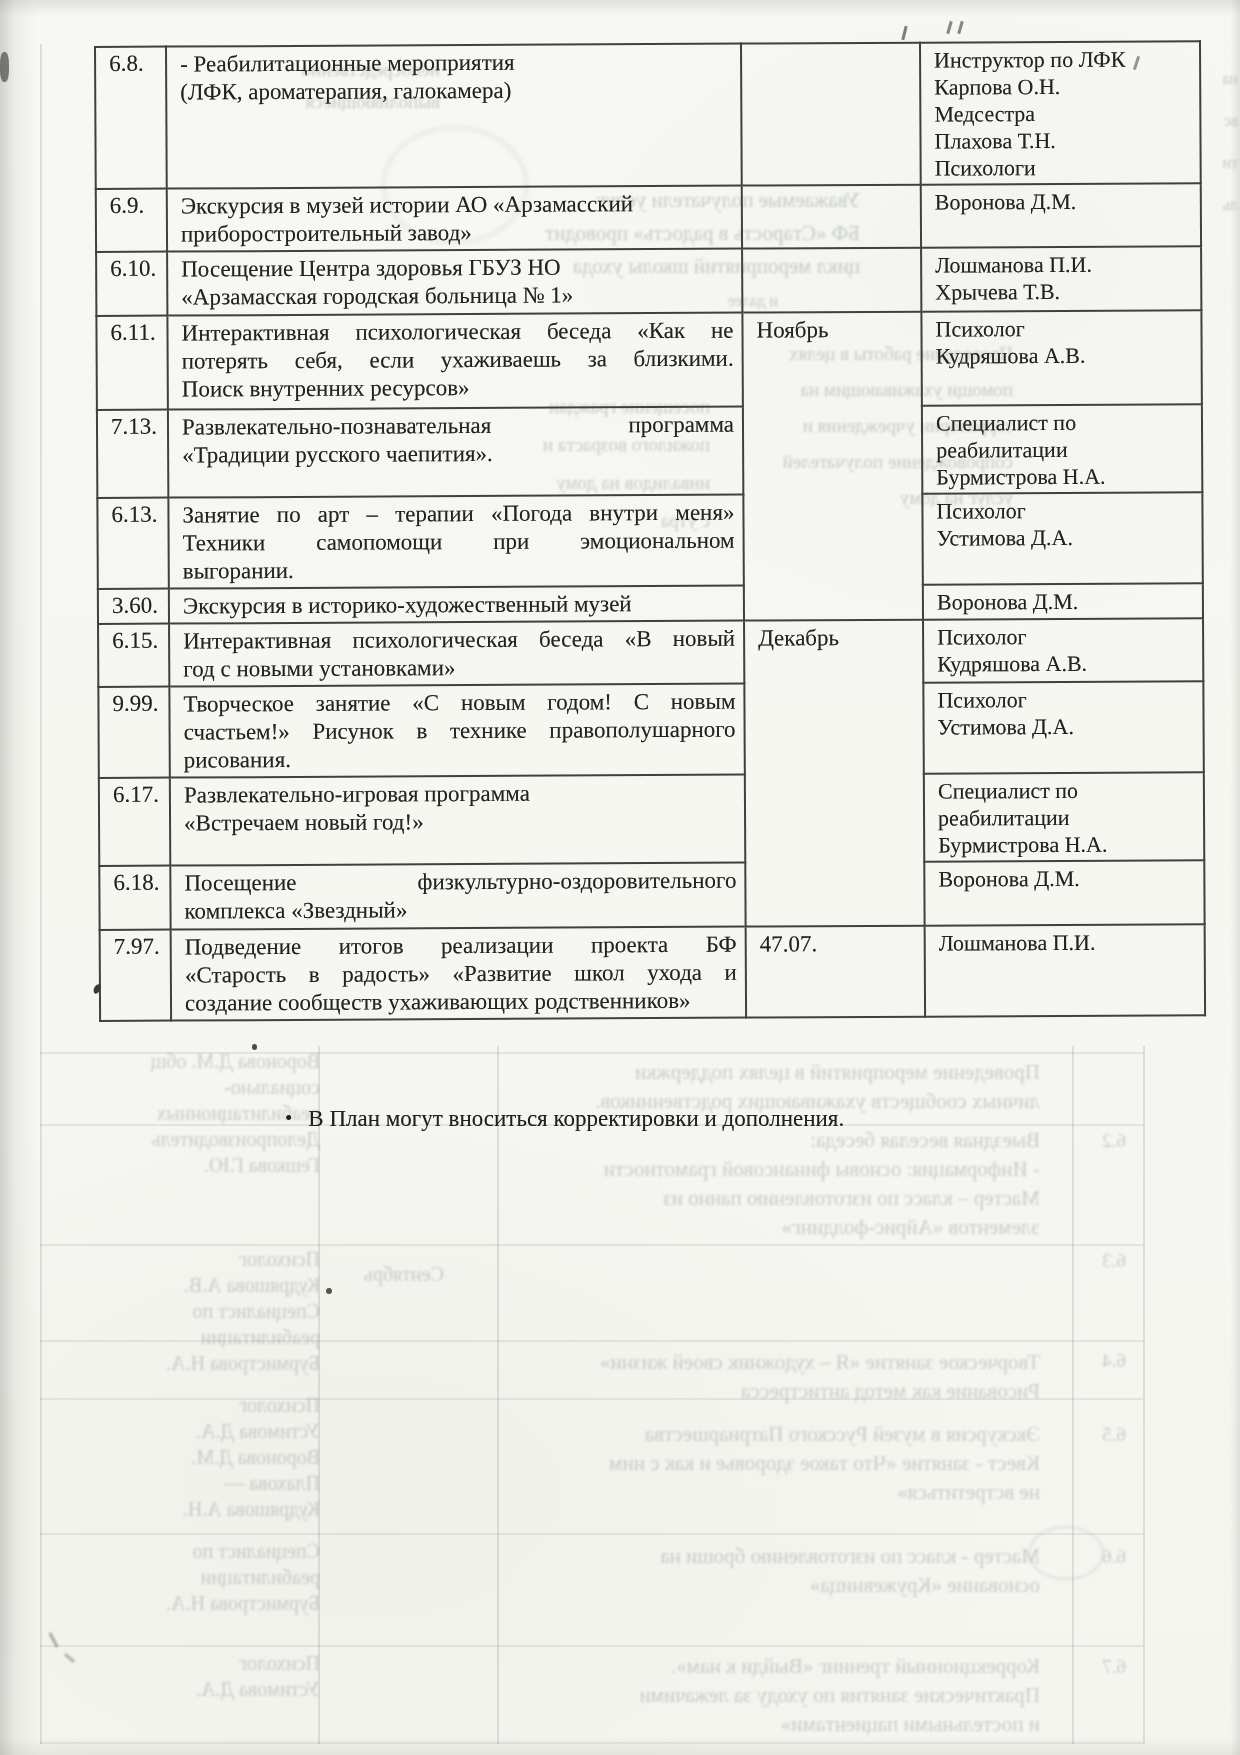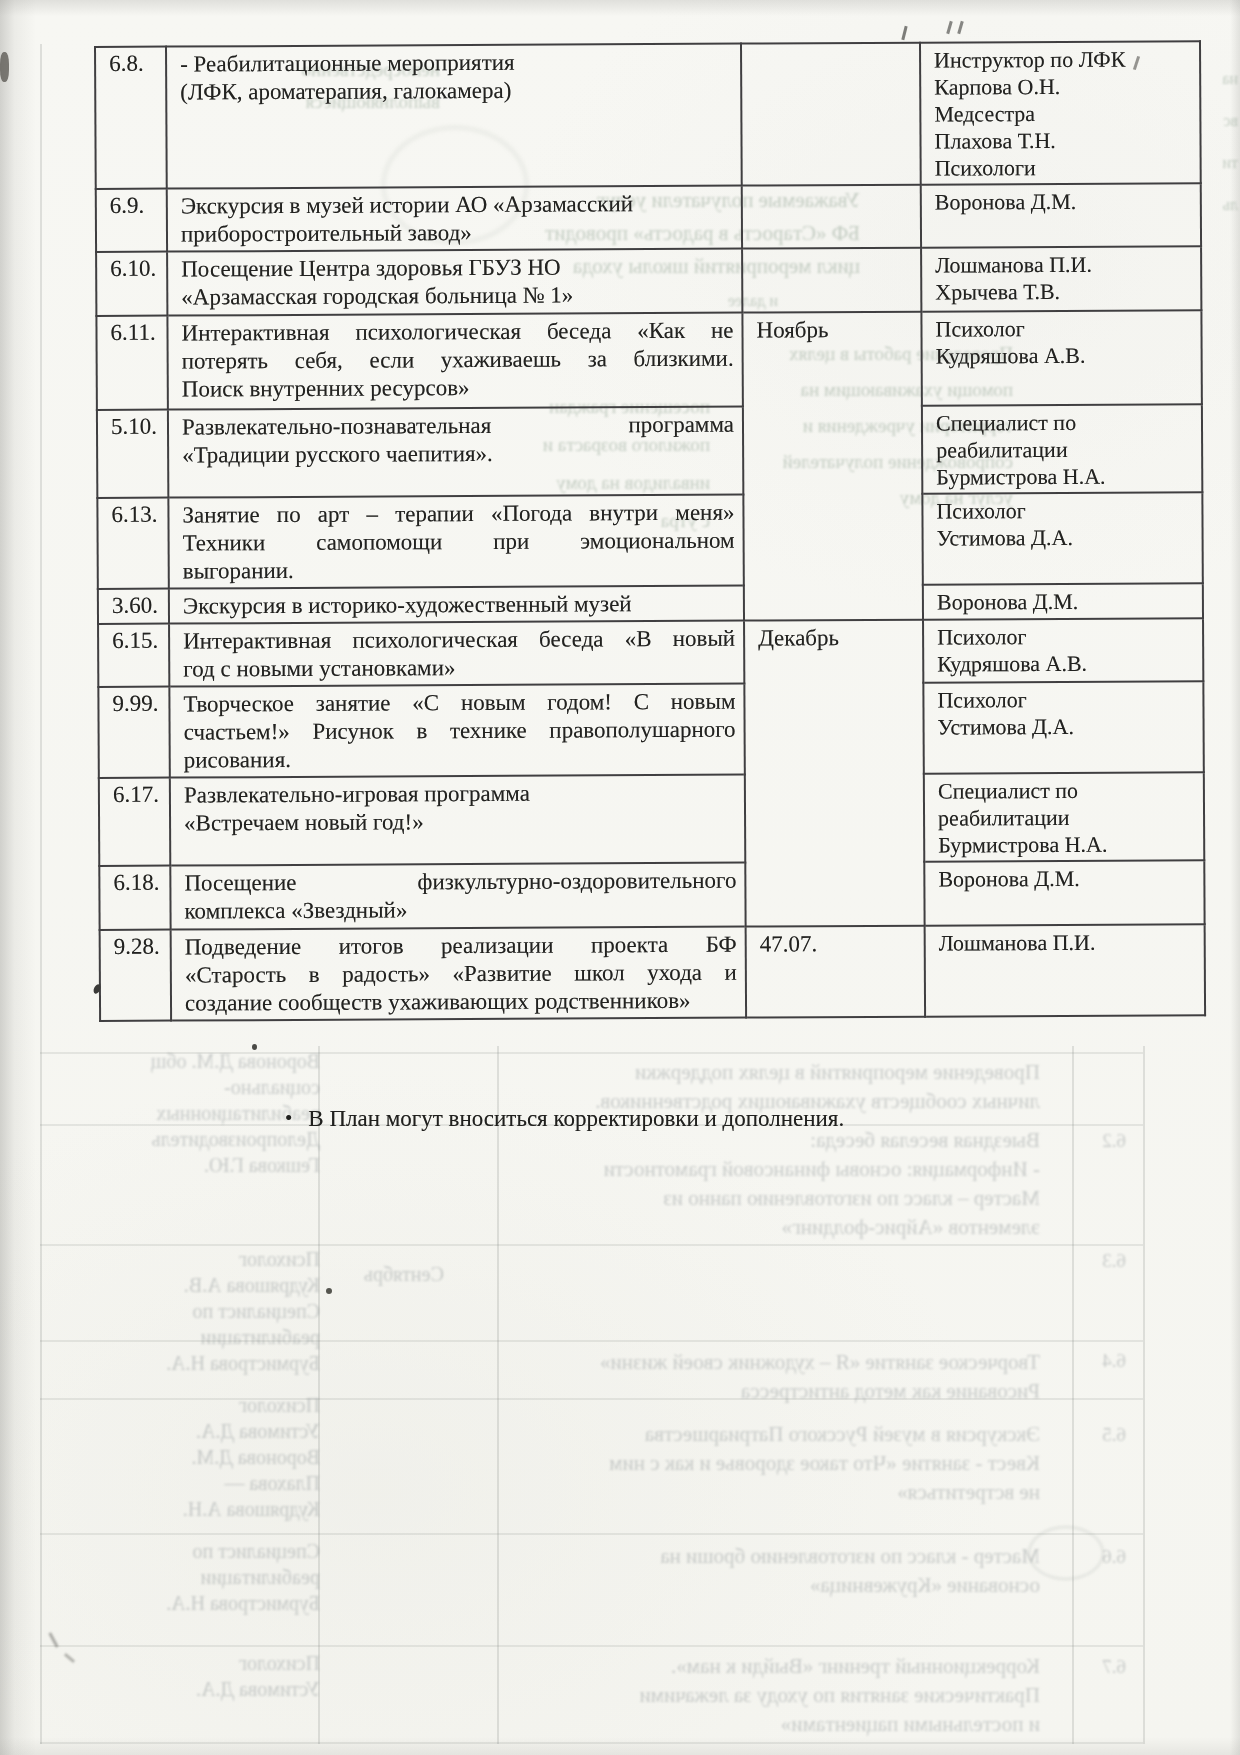--- a/index.html
+++ b/index.html
@@ -231,21 +231,21 @@
               <div class="line j">потерять себя, если ухаживаешь за близкими.</div>
               <div class="line">Поиск внутренних ресурсов»</div>
             </td>
             <td class="cell-month" rowspan="4">Ноябрь</td>
             <td class="cell-resp">
               <div>Психолог</div>
               <div>Кудряшова А.В.</div>
             </td>
           </tr>
           <tr style="height: 83px;">
-            <td class="cell-num">5.10.</td>
+            <td class="cell-num">7.13.</td>
             <td class="cell-act">
               <div class="line j">Развлекательно-познавательная программа</div>
               <div class="line">«Традиции русского чаепития».</div>
             </td>
             <td class="cell-resp">
               <div>Специалист по</div>
               <div>реабилитации</div>
               <div>Бурмистрова Н.А.</div>
             </td>
           </tr>
@@ -310,21 +310,21 @@
             <td class="cell-num">6.18.</td>
             <td class="cell-act">
               <div class="line j">Посещение физкультурно-оздоровительного</div>
               <div class="line">комплекса «Звездный»</div>
             </td>
             <td class="cell-resp">
               <div>Воронова Д.М.</div>
             </td>
           </tr>
           <tr style="height: 88px;">
-            <td class="cell-num">9.28.</td>
+            <td class="cell-num">7.97.</td>
             <td class="cell-act">
               <div class="line j">Подведение итогов реализации проекта БФ</div>
               <div class="line j">«Старость в радость» «Развитие школ ухода и</div>
               <div class="line">создание сообществ ухаживающих родственников»</div>
             </td>
             <td class="cell-month">47.07.</td>
             <td class="cell-resp">
               <div>Лошманова П.И.</div>
             </td>
           </tr>

